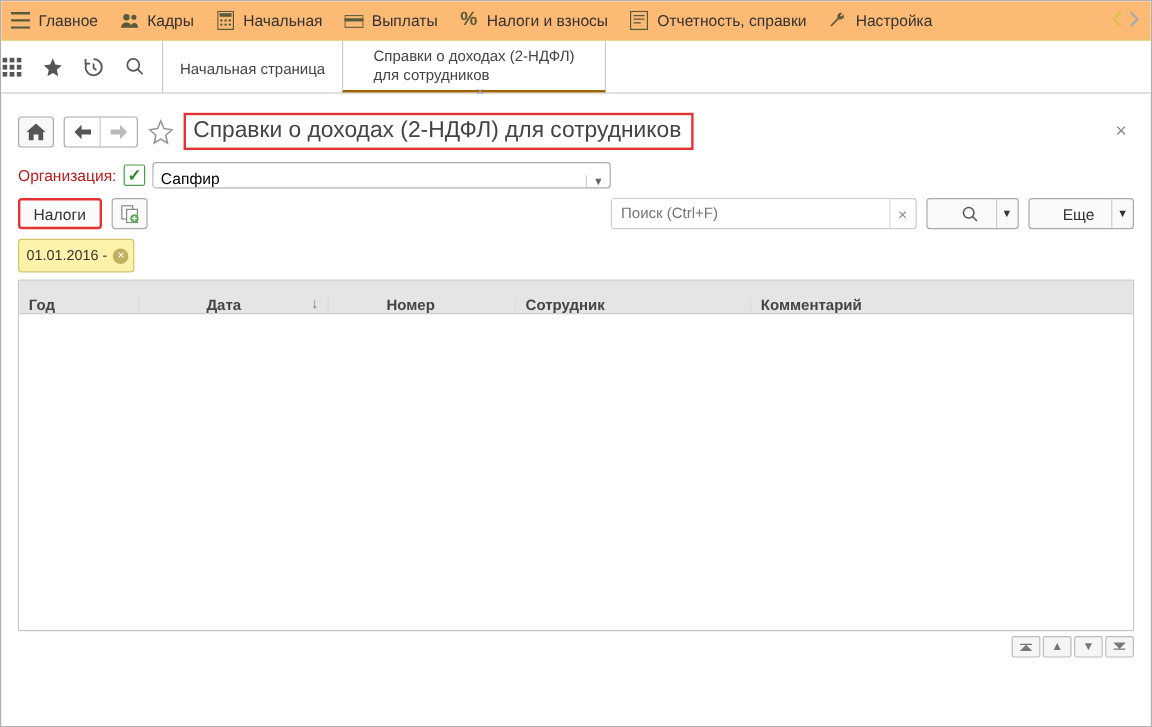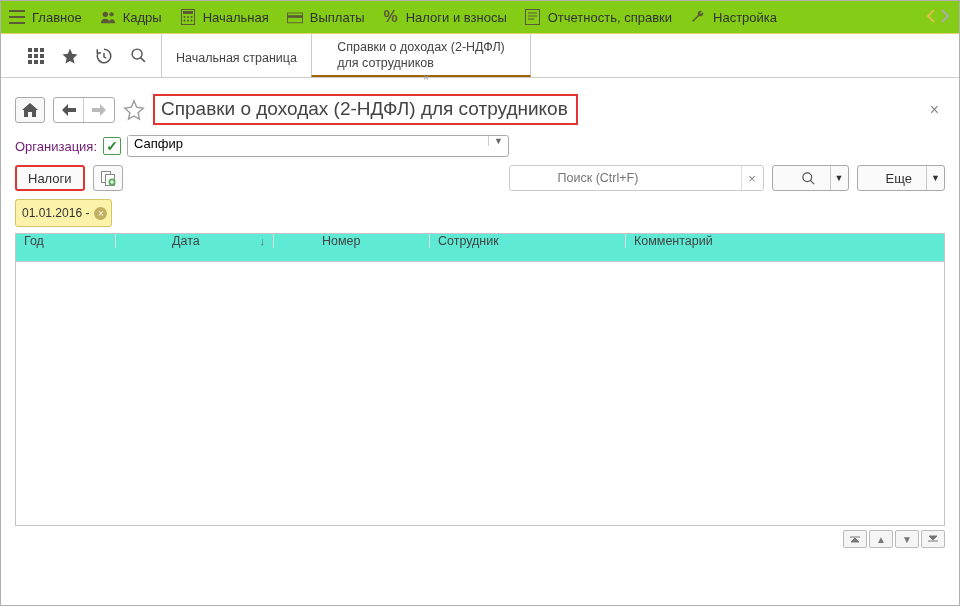--- a/index.html
+++ b/index.html
@@ -9,21 +9,21 @@
     color: #333;
     background: #fff;
     width: 960px;
     height: 606px;
     overflow: hidden;
     border: 1px solid #b0b0b0;
   }
   
   
   .menubar {
-    background: #84cc16;
+    background: #fdba74;
     height: 33px;
     display: flex;
     align-items: center;
     padding: 0 8px;
     border-bottom: 1px solid #e0d070;
     gap: 18px;
   }
   .menu-item {
     display: flex;
     align-items: center;
@@ -53,21 +53,21 @@
   .arrow-left-yellow { color:#d9c246; }
   .arrow-right-yellow { color:#aaa; }
   
   
   .toolrow {
     height: 44px;
     background: #fff;
     border-bottom: 1px solid #ccc;
     display: flex;
     align-items: stretch;
-    padding-left: 26px;
+    padding-left: 0;
   }
   .toolrow-icons {
     display: flex;
     align-items: center;
     gap: 16px;
     padding-right: 14px;
   }
   .toolrow-icon {
     width: 18px;
     height: 18px;
@@ -163,41 +163,41 @@
   
   
   .filter-row {
     padding: 0 14px 8px 14px;
     display: flex;
     align-items: center;
     gap: 6px;
   }
   .filter-label {
     font-size: 13px;
-    color: #701a75;
+    color: #b91c1c;
   }
   .checkbox {
     width: 18px;
     height: 18px;
     border: 1px solid #4a9c4a;
     border-radius: 2px;
     display: inline-flex;
     align-items: center;
     justify-content: center;
     cursor: pointer;
     color: #2a8a2a;
     font-weight: bold;
     font-size: 14px;
   }
   .dropdown {
     border: 1px solid #aaa;
     border-radius: 3px;
     height: 22px;
     display: inline-flex;
-    align-items: flex-start;
+    align-items: flex-end;
     background: #fff;
   }
   .dropdown-input {
     border: none;
     outline: none;
     padding: 0 6px;
     width: 360px;
     font-size: 13px;
   }
   .dropdown-btn {
@@ -248,21 +248,20 @@
     align-items: stretch;
     width: 255px;
   }
   .search-input {
     border: none;
     outline: none;
     padding: 0 8px;
     flex: 1;
     font-size: 12.5px;
     color: #a16207;
-    margin-left: 40px;
   }
   .search-clear {
     width: 22px;
     border-left: 1px solid #ddd;
     display: inline-flex;
     align-items: center;
     justify-content: center;
     cursor: pointer;
     color: #888;
   }
@@ -317,24 +316,25 @@
   
   .table-wrap {
     margin: 0 14px;
     border: 1px solid #c5c5c5;
     height: 293px;
     display: flex;
     flex-direction: column;
   }
   .thead {
     display: flex;
-    background: #5eead4;
+    background: #e5e5e5;
     border-bottom: 1px solid #c5c5c5;
     height: 28px;
-    align-items: flex-start;
+    align-items: flex-end;
+    font-weight: bold;
   }
   .th {
     border-right: 1px solid #dcdcdc;
     padding: 0 8px;
     display: flex;
     align-items: center;
     font-size: 12.5px;
     color: #444;
     gap: 4px;
   }

